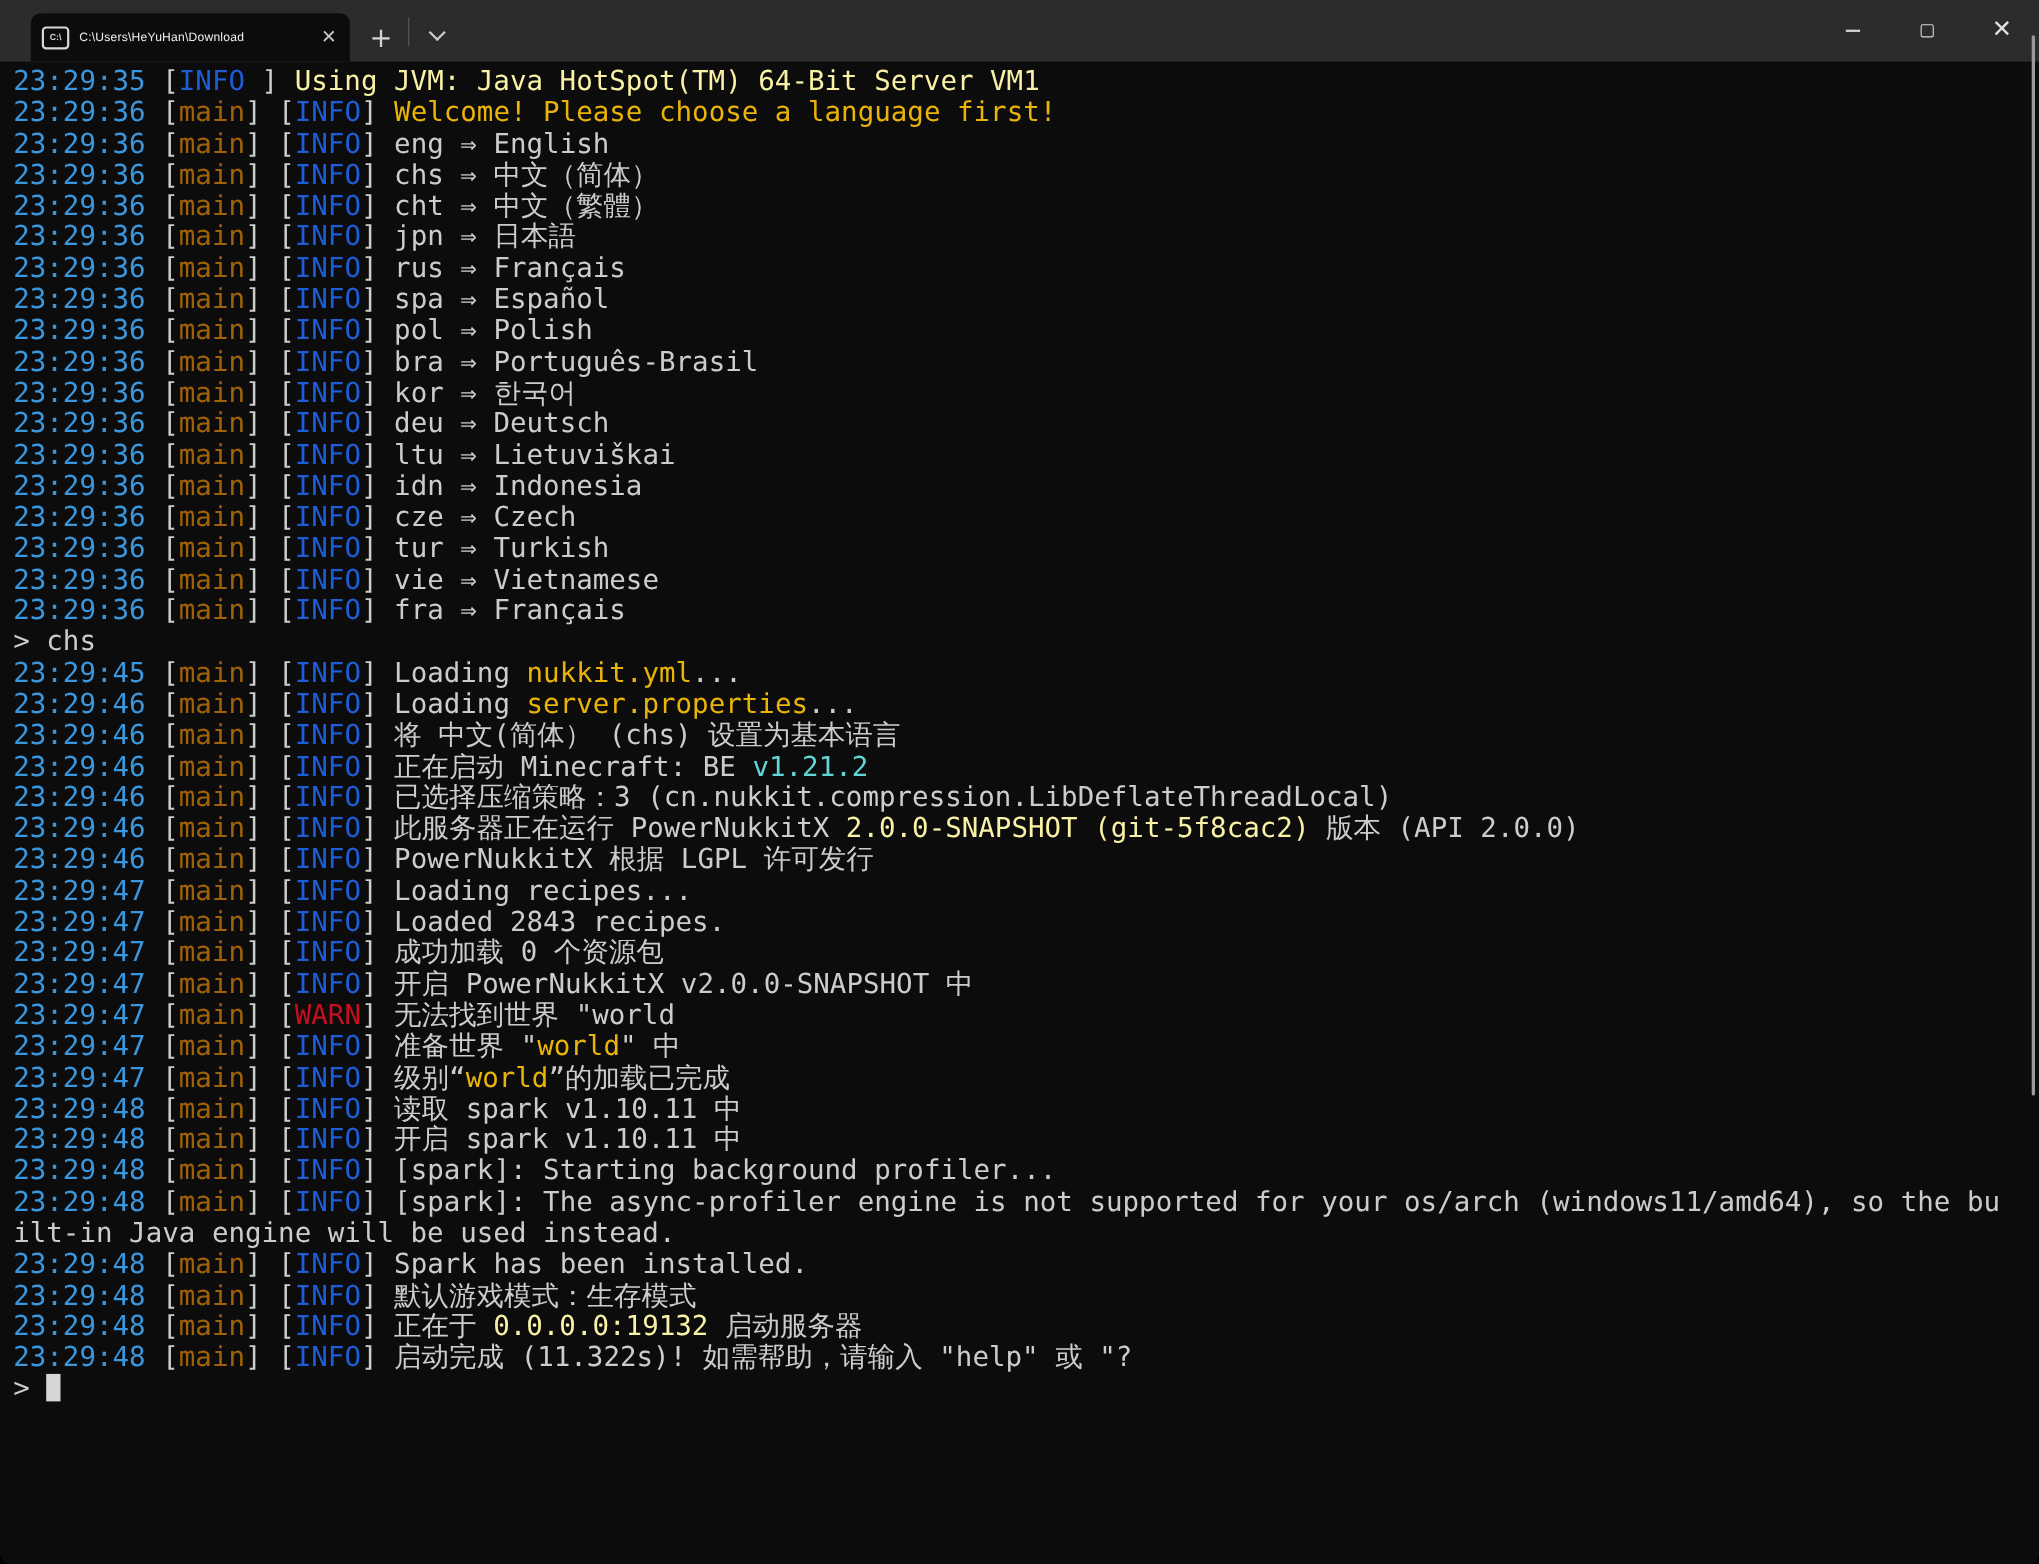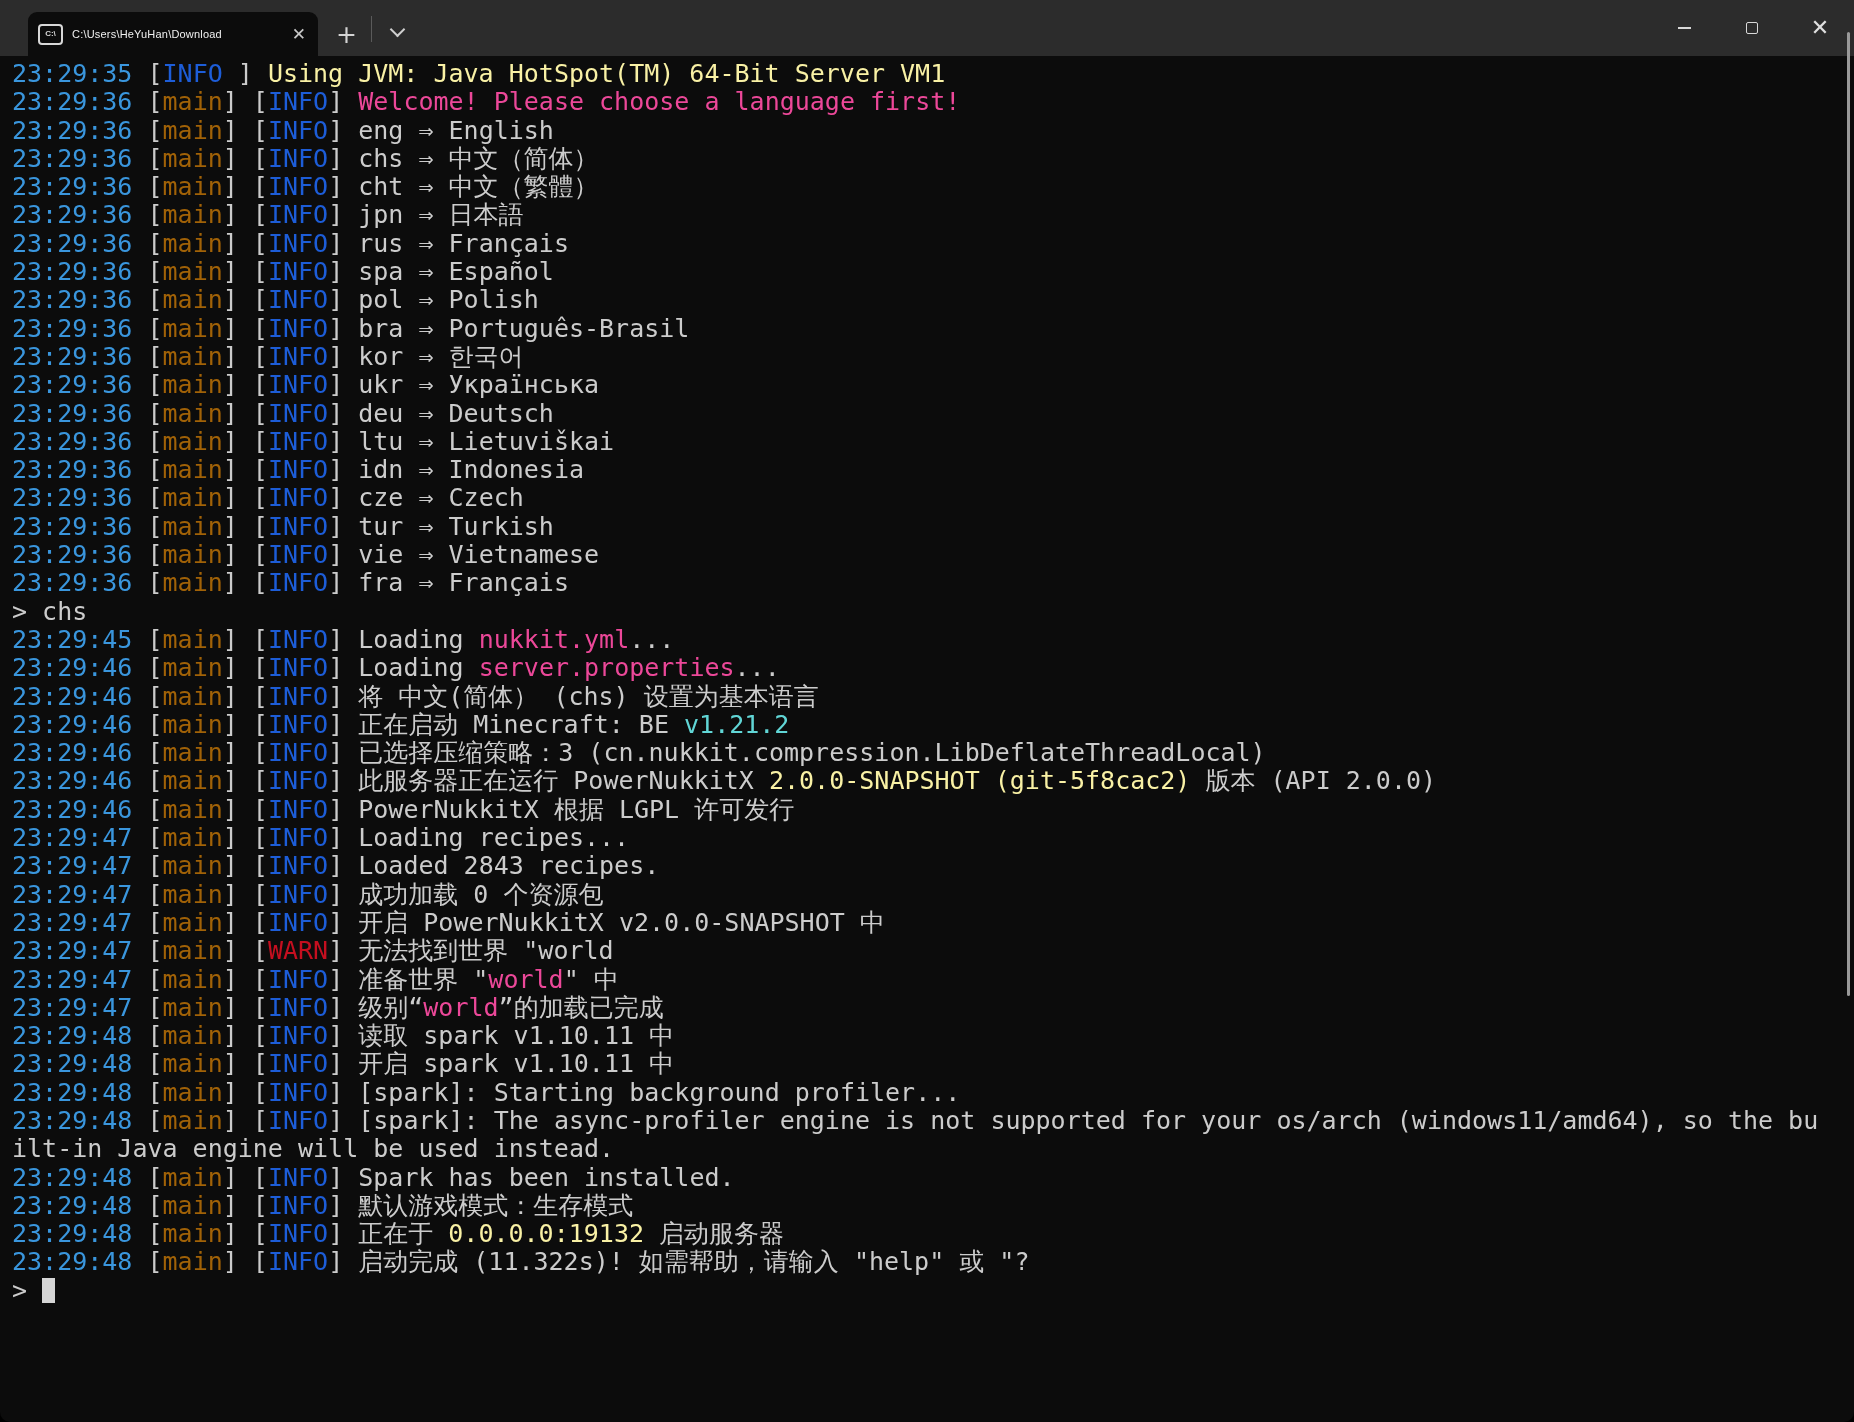--- a/index.html
+++ b/index.html
@@ -55,21 +55,21 @@
     position:absolute;top:56px;left:0;right:0;bottom:0;
     padding:4px 0 0 12px;box-sizing:border-box;overflow:hidden;
     font-family:"DejaVu Sans Mono",monospace;font-size:25px;
   }
   .line{height:28.3px;line-height:28.3px;white-space:pre;}
   .c-time{color:#3a96dd;}
   .c-txt{color:#cccccc;}
   .c-info{color:#1d5dd8;}
   .c-main{color:#a16207;}
   .c-warn{color:#c50f1f;}
-  .c-grn{color:#ec4899;}
+  .c-grn{color:#eab308;}
   .c-yel{color:#f9f1a5;}
   .c-cyn{color:#61d6d6;}
   .cursor-block{
     display:inline-block;width:13px;height:25px;background:#d6d6d6;
     vertical-align:-4px;
   }
   .scrollbar-track{position:absolute;top:0;right:0;width:12px;bottom:0;}
   .scrollbar-thumb{
     position:absolute;top:32px;right:4px;width:3px;height:964px;
     background:#9a9a9a;border-radius:2px;
@@ -108,21 +108,20 @@
       <div class="line"><span class="c-time">23:29:36 </span><span class="c-txt">[</span><span class="c-main">main</span><span class="c-txt">] </span><span class="c-txt">[</span><span class="c-info">INFO</span><span class="c-txt">] </span><span class="c-grn">Welcome! Please choose a language first!</span></div>
       <div class="line"><span class="c-time">23:29:36 </span><span class="c-txt">[</span><span class="c-main">main</span><span class="c-txt">] </span><span class="c-txt">[</span><span class="c-info">INFO</span><span class="c-txt">] </span><span class="c-txt">eng ⇒ English</span></div>
       <div class="line"><span class="c-time">23:29:36 </span><span class="c-txt">[</span><span class="c-main">main</span><span class="c-txt">] </span><span class="c-txt">[</span><span class="c-info">INFO</span><span class="c-txt">] </span><span class="c-txt">chs ⇒ 中文（简体）</span></div>
       <div class="line"><span class="c-time">23:29:36 </span><span class="c-txt">[</span><span class="c-main">main</span><span class="c-txt">] </span><span class="c-txt">[</span><span class="c-info">INFO</span><span class="c-txt">] </span><span class="c-txt">cht ⇒ 中文（繁體）</span></div>
       <div class="line"><span class="c-time">23:29:36 </span><span class="c-txt">[</span><span class="c-main">main</span><span class="c-txt">] </span><span class="c-txt">[</span><span class="c-info">INFO</span><span class="c-txt">] </span><span class="c-txt">jpn ⇒ 日本語</span></div>
       <div class="line"><span class="c-time">23:29:36 </span><span class="c-txt">[</span><span class="c-main">main</span><span class="c-txt">] </span><span class="c-txt">[</span><span class="c-info">INFO</span><span class="c-txt">] </span><span class="c-txt">rus ⇒ Français</span></div>
       <div class="line"><span class="c-time">23:29:36 </span><span class="c-txt">[</span><span class="c-main">main</span><span class="c-txt">] </span><span class="c-txt">[</span><span class="c-info">INFO</span><span class="c-txt">] </span><span class="c-txt">spa ⇒ Español</span></div>
       <div class="line"><span class="c-time">23:29:36 </span><span class="c-txt">[</span><span class="c-main">main</span><span class="c-txt">] </span><span class="c-txt">[</span><span class="c-info">INFO</span><span class="c-txt">] </span><span class="c-txt">pol ⇒ Polish</span></div>
       <div class="line"><span class="c-time">23:29:36 </span><span class="c-txt">[</span><span class="c-main">main</span><span class="c-txt">] </span><span class="c-txt">[</span><span class="c-info">INFO</span><span class="c-txt">] </span><span class="c-txt">bra ⇒ Português-Brasil</span></div>
       <div class="line"><span class="c-time">23:29:36 </span><span class="c-txt">[</span><span class="c-main">main</span><span class="c-txt">] </span><span class="c-txt">[</span><span class="c-info">INFO</span><span class="c-txt">] </span><span class="c-txt">kor ⇒ 한국어</span></div>
-      <div class="line"><span class="c-time">23:29:36 </span><span class="c-txt">[</span><span class="c-main">main</span><span class="c-txt">] </span><span class="c-txt">[</span><span class="c-info">INFO</span><span class="c-txt">] </span><span class="c-txt">ukr ⇒ Українська</span></div>
       <div class="line"><span class="c-time">23:29:36 </span><span class="c-txt">[</span><span class="c-main">main</span><span class="c-txt">] </span><span class="c-txt">[</span><span class="c-info">INFO</span><span class="c-txt">] </span><span class="c-txt">deu ⇒ Deutsch</span></div>
       <div class="line"><span class="c-time">23:29:36 </span><span class="c-txt">[</span><span class="c-main">main</span><span class="c-txt">] </span><span class="c-txt">[</span><span class="c-info">INFO</span><span class="c-txt">] </span><span class="c-txt">ltu ⇒ Lietuviškai</span></div>
       <div class="line"><span class="c-time">23:29:36 </span><span class="c-txt">[</span><span class="c-main">main</span><span class="c-txt">] </span><span class="c-txt">[</span><span class="c-info">INFO</span><span class="c-txt">] </span><span class="c-txt">idn ⇒ Indonesia</span></div>
       <div class="line"><span class="c-time">23:29:36 </span><span class="c-txt">[</span><span class="c-main">main</span><span class="c-txt">] </span><span class="c-txt">[</span><span class="c-info">INFO</span><span class="c-txt">] </span><span class="c-txt">cze ⇒ Czech</span></div>
       <div class="line"><span class="c-time">23:29:36 </span><span class="c-txt">[</span><span class="c-main">main</span><span class="c-txt">] </span><span class="c-txt">[</span><span class="c-info">INFO</span><span class="c-txt">] </span><span class="c-txt">tur ⇒ Turkish</span></div>
       <div class="line"><span class="c-time">23:29:36 </span><span class="c-txt">[</span><span class="c-main">main</span><span class="c-txt">] </span><span class="c-txt">[</span><span class="c-info">INFO</span><span class="c-txt">] </span><span class="c-txt">vie ⇒ Vietnamese</span></div>
       <div class="line"><span class="c-time">23:29:36 </span><span class="c-txt">[</span><span class="c-main">main</span><span class="c-txt">] </span><span class="c-txt">[</span><span class="c-info">INFO</span><span class="c-txt">] </span><span class="c-txt">fra ⇒ Français</span></div>
       <div class="line"><span class="c-txt">&gt; chs</span></div>
       <div class="line"><span class="c-time">23:29:45 </span><span class="c-txt">[</span><span class="c-main">main</span><span class="c-txt">] </span><span class="c-txt">[</span><span class="c-info">INFO</span><span class="c-txt">] </span><span class="c-txt">Loading </span><span class="c-grn">nukkit.yml</span><span class="c-txt">...</span></div>
       <div class="line"><span class="c-time">23:29:46 </span><span class="c-txt">[</span><span class="c-main">main</span><span class="c-txt">] </span><span class="c-txt">[</span><span class="c-info">INFO</span><span class="c-txt">] </span><span class="c-txt">Loading </span><span class="c-grn">server.properties</span><span class="c-txt">...</span></div>

